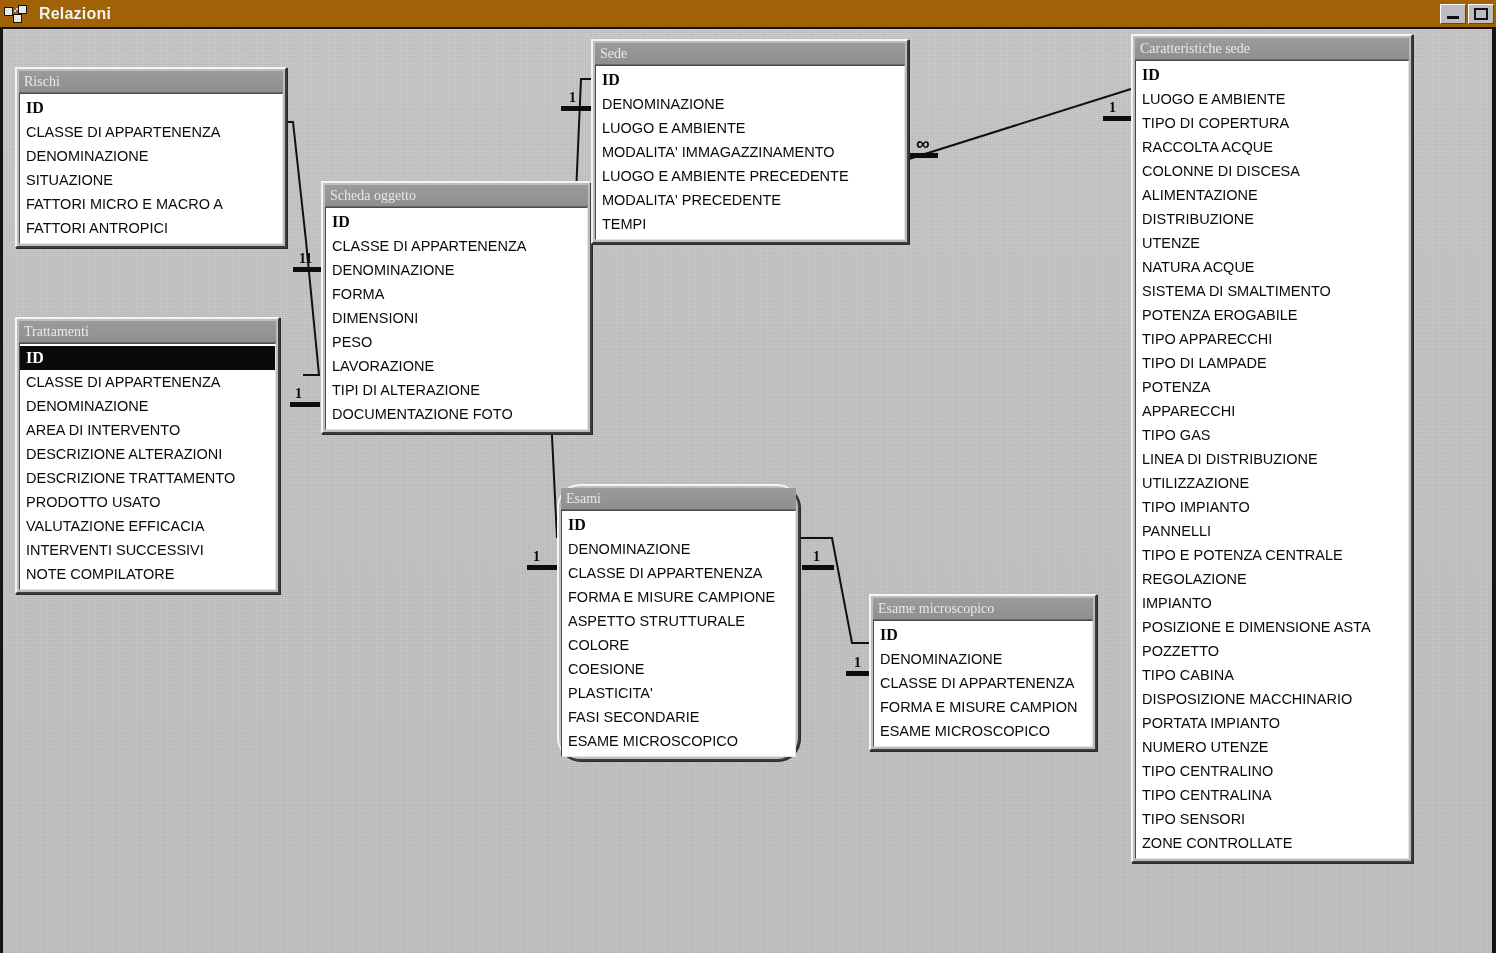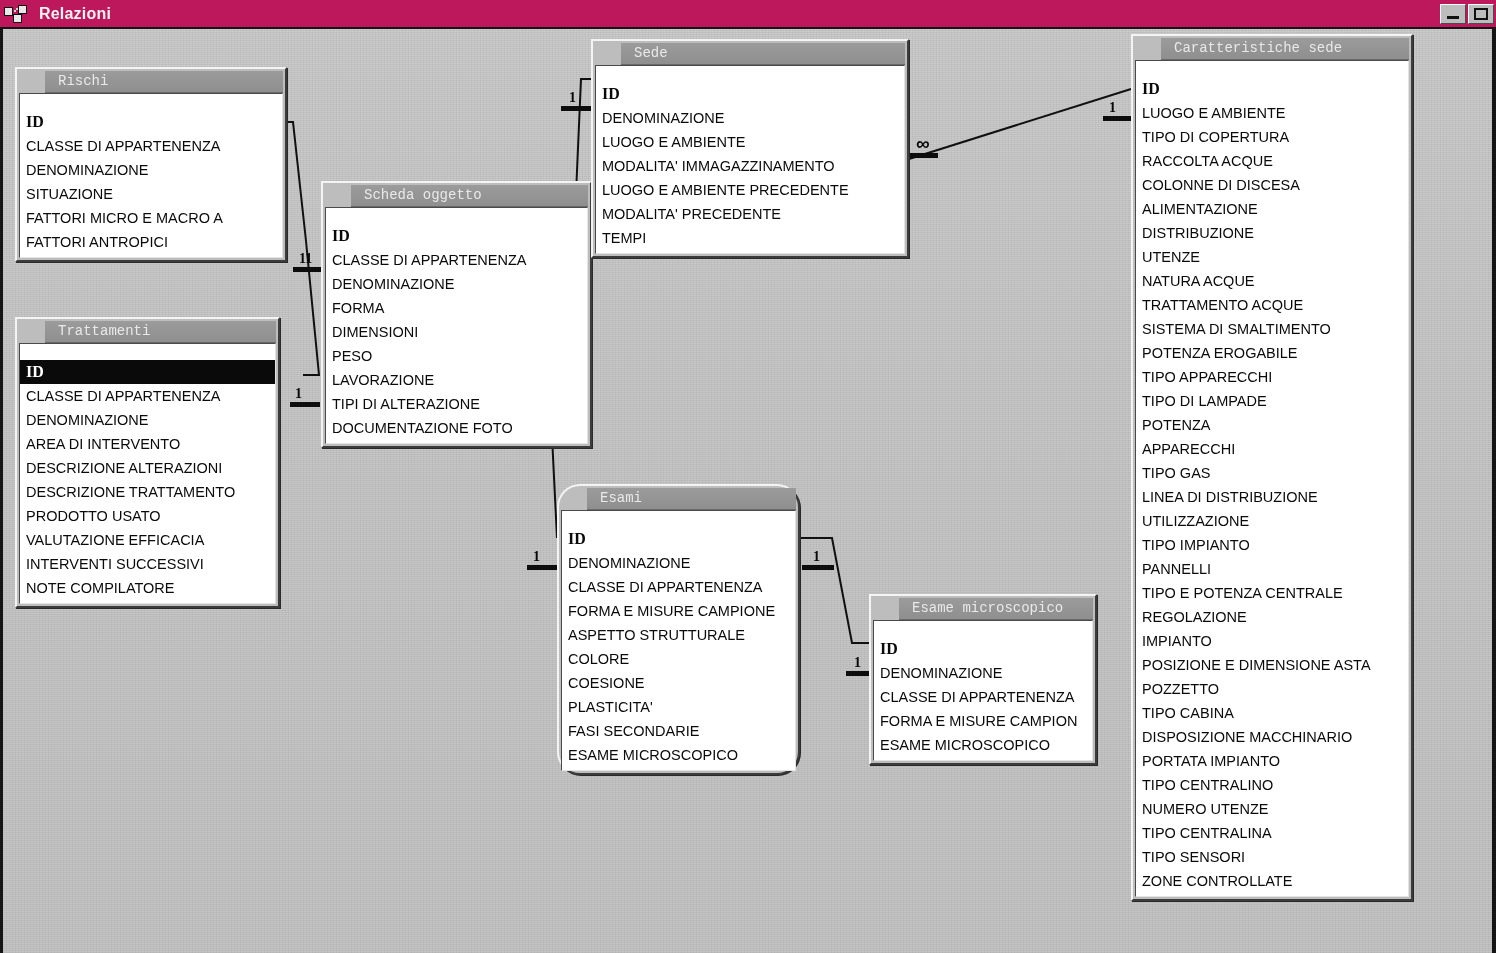--- a/index.html
+++ b/index.html
@@ -17,21 +17,21 @@
     overflow: hidden;
     background: #c9c9c9;
   }
 
   
   #titlebar {
     position: absolute;
     left: 0; top: 0;
     width: 1496px;
     height: 27px;
-    background: #be185d;
+    background: #a16207;
     display: flex;
     align-items: center;
   }
   #titlebar-icon {
     width: 30px;
     height: 18px;
     margin-left: 4px;
     position: relative;
     flex: 0 0 auto;
   }
@@ -158,36 +158,35 @@
     border-bottom-color: #3c3c3c;
     box-sizing: border-box;
     box-shadow: 1px 1px 0 #2a2a2a;
     padding: 2px;
   }
   .tbl-title {
     height: 21px;
     background: linear-gradient(180deg, #9b9b9b 0%, #8f8f8f 100%);
     color: #e9e9e9;
     font-size: 14px;
-    padding-left: 13px;
+    padding-left: 5px;
     line-height: 21px;
     white-space: nowrap;
     overflow: hidden;
     border-bottom: 1px solid #6a6a6a;
-    font-family: Liberation Mono, monospace;
-    margin-left: 26px;
+    font-family: Liberation Serif, serif;
   }
   .tbl-fields {
     background: #ffffff;
     border: 1px solid #4a4a4a;
     border-right-color: #e4e4e4;
     border-bottom-color: #e4e4e4;
     box-sizing: border-box;
     overflow: hidden;
-    padding: 16px 0 3px 0;
+    padding: 2px 0 3px 0;
   }
   .fld {
     font-size: 14.5px;
     color: #0a0a0a;
     line-height: 24px;
     height: 24px;
     padding-left: 6px;
     white-space: nowrap;
     overflow: hidden;
     font-family: "Liberation Sans", sans-serif;
@@ -350,42 +349,41 @@
           <div class="tbl-fields">
             <div class="fld pk">ID</div>
             <div class="fld">LUOGO E AMBIENTE</div>
             <div class="fld">TIPO DI COPERTURA</div>
             <div class="fld">RACCOLTA ACQUE</div>
             <div class="fld">COLONNE DI DISCESA</div>
             <div class="fld">ALIMENTAZIONE</div>
             <div class="fld">DISTRIBUZIONE</div>
             <div class="fld">UTENZE</div>
             <div class="fld">NATURA ACQUE</div>
-            <div class="fld">TRATTAMENTO ACQUE</div>
             <div class="fld">SISTEMA DI SMALTIMENTO</div>
             <div class="fld">POTENZA EROGABILE</div>
             <div class="fld">TIPO APPARECCHI</div>
             <div class="fld">TIPO DI LAMPADE</div>
             <div class="fld">POTENZA</div>
             <div class="fld">APPARECCHI</div>
             <div class="fld">TIPO GAS</div>
             <div class="fld">LINEA DI DISTRIBUZIONE</div>
             <div class="fld">UTILIZZAZIONE</div>
             <div class="fld">TIPO IMPIANTO</div>
             <div class="fld">PANNELLI</div>
             <div class="fld">TIPO E POTENZA CENTRALE</div>
             <div class="fld">REGOLAZIONE</div>
             <div class="fld">IMPIANTO</div>
             <div class="fld">POSIZIONE E DIMENSIONE ASTA</div>
             <div class="fld">POZZETTO</div>
             <div class="fld">TIPO CABINA</div>
             <div class="fld">DISPOSIZIONE MACCHINARIO</div>
             <div class="fld">PORTATA IMPIANTO</div>
+            <div class="fld">NUMERO UTENZE</div>
             <div class="fld">TIPO CENTRALINO</div>
-            <div class="fld">NUMERO UTENZE</div>
             <div class="fld">TIPO CENTRALINA</div>
             <div class="fld">TIPO SENSORI</div>
             <div class="fld">ZONE CONTROLLATE</div>
           </div>
         </div>
       </div>
 
     <div id="canvas-right-edge"></div>
   </div>
 </div>

